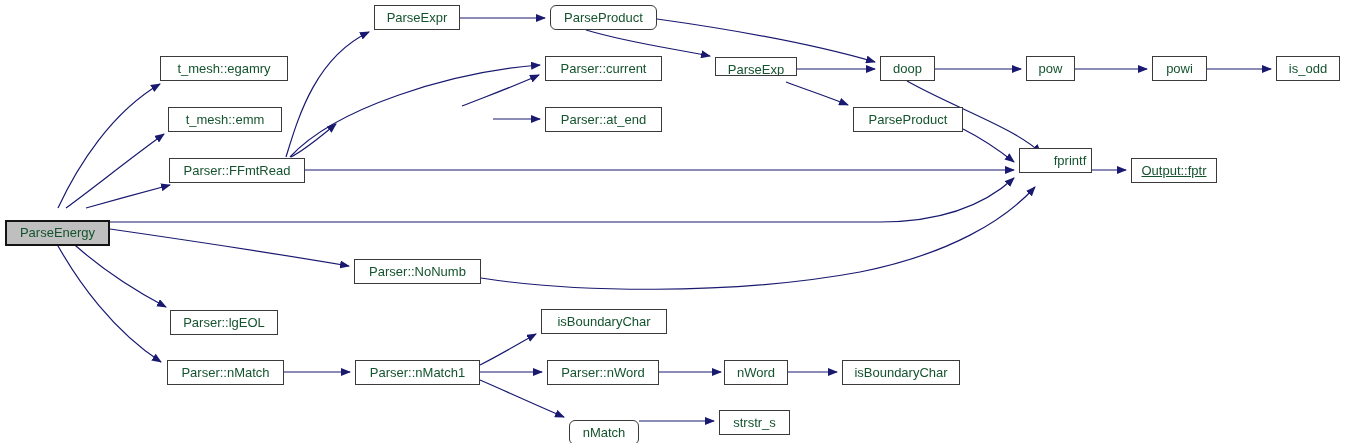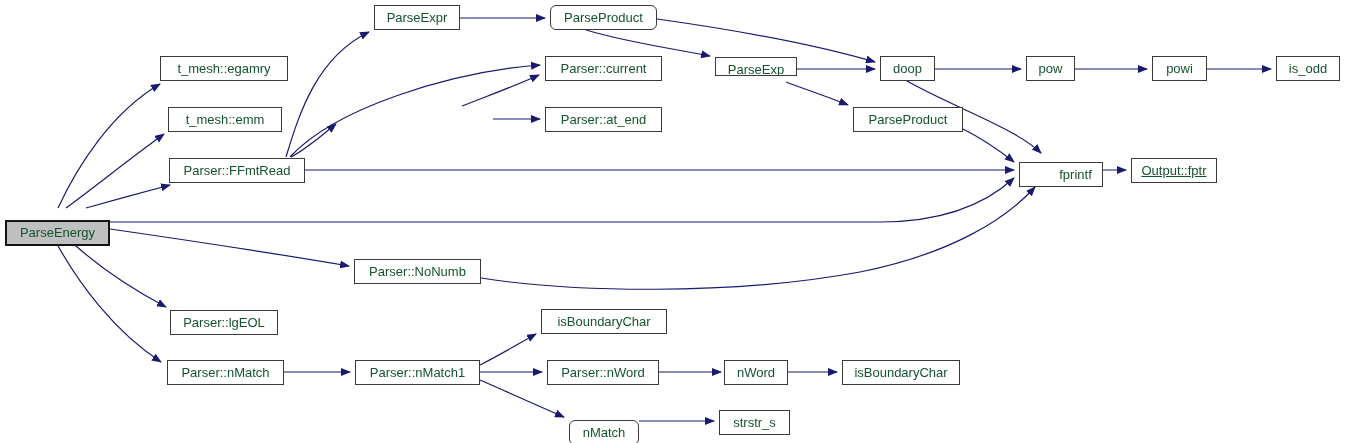--- a/index.html
+++ b/index.html
@@ -64,21 +64,21 @@
   <div class="node" style="left:374px;top:5px;width:86px;height:25px;">ParseExpr</div>
   <div class="node" style="left:550px;top:5px;width:107px;height:25px;border-radius:6px;">ParseProduct</div>
   <div class="node" style="left:545px;top:56px;width:117px;height:25px;">Parser::current</div>
   <div class="node" style="left:545px;top:107px;width:117px;height:25px;">Parser::at_end</div>
   <div class="node" style="left:715px;top:57px;width:82px;height:19px;">ParseExp</div>
   <div class="node" style="left:880px;top:56px;width:55px;height:25px;">doop</div>
   <div class="node" style="left:1026px;top:56px;width:49px;height:25px;">pow</div>
   <div class="node" style="left:1152px;top:56px;width:55px;height:25px;">powi</div>
   <div class="node" style="left:1276px;top:56px;width:64px;height:25px;">is_odd</div>
   <div class="node" style="left:853px;top:107px;width:110px;height:25px;">ParseProduct</div>
-  <div class="node" style="left:1019px;top:162px;width:84px;height:25px;padding-left:29px;">fprintf</div>
+  <div class="node" style="left:1019px;top:148px;width:73px;height:25px;padding-left:29px;">fprintf</div>
   <div class="node" style="left:1131px;top:158px;width:86px;height:25px;text-decoration:underline;">Output::fptr</div>
   <div class="node" style="left:354px;top:259px;width:127px;height:25px;">Parser::NoNumb</div>
   <div class="node" style="left:170px;top:310px;width:108px;height:25px;">Parser::lgEOL</div>
   <div class="node" style="left:167px;top:360px;width:117px;height:25px;">Parser::nMatch</div>
   <div class="node" style="left:355px;top:360px;width:125px;height:25px;">Parser::nMatch1</div>
   <div class="node" style="left:541px;top:309px;width:126px;height:25px;">isBoundaryChar</div>
   <div class="node" style="left:547px;top:360px;width:112px;height:25px;">Parser::nWord</div>
   <div class="node" style="left:724px;top:360px;width:64px;height:25px;">nWord</div>
   <div class="node" style="left:842px;top:360px;width:118px;height:25px;">isBoundaryChar</div>
   <div class="node" style="left:569px;top:420px;width:70px;height:25px;border-radius:6px;">nMatch</div>

